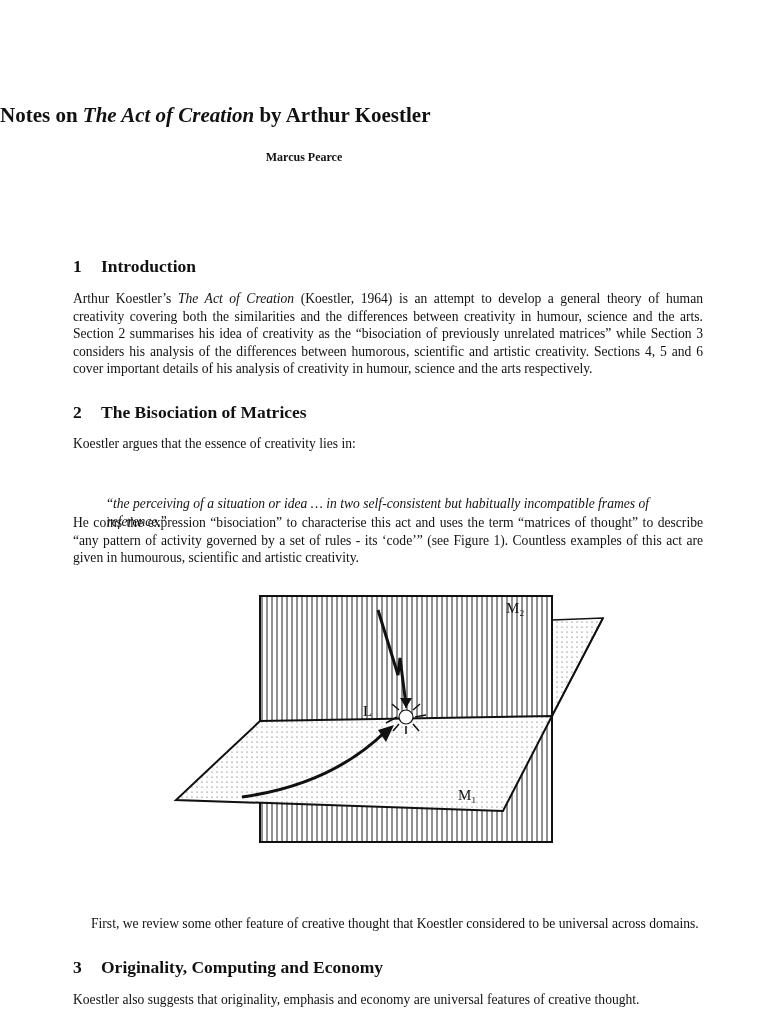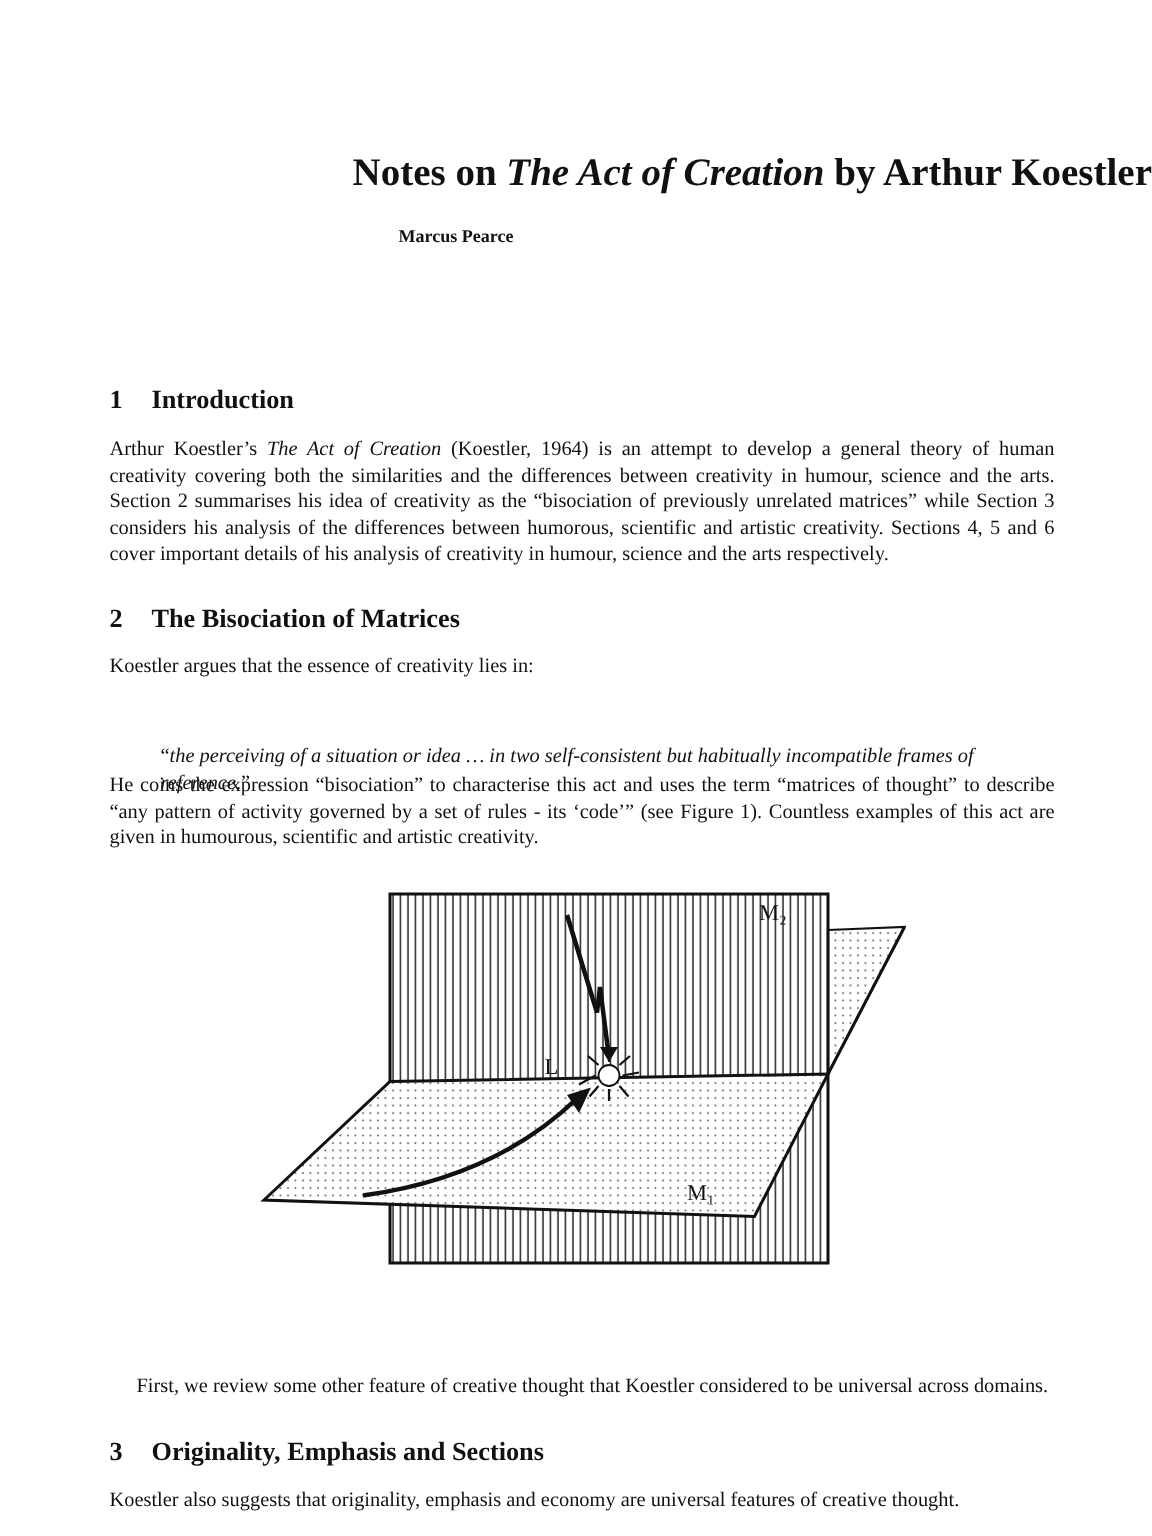--- a/index.html
+++ b/index.html
@@ -4,21 +4,21 @@
   <style>
     html, body { margin: 0; padding: 0; background: #ffffff; }
     body {
       width: 768px; height: 1024px; overflow: hidden; position: relative;
       font-family: "Liberation Serif", "DejaVu Serif", serif;
       color: #111111;
     }
     .page { position: absolute; left: 0; top: 0; width: 768px; height: 1024px; }
     .title {
       position: absolute; left: 0; width: 768px; top: 101px;
-      text-align: right; font-weight: bold; font-size: 26px; line-height: 28px;
+      text-align: left; font-weight: bold; font-size: 21px; line-height: 28px;
     }
     .title i { font-style: italic; }
     .author {
       position: absolute; left: 0; width: 608px; top: 146px;
       text-align: center; font-size: 12px; line-height: 22px; font-weight: bold;
     }
     .affil {
       position: absolute; left: 0; width: 768px; top: 185px;
       text-align: center; font-size: 14px; line-height: 18px;
     }
@@ -105,17 +105,17 @@
 
       <text x="193" y="136" font-family="Liberation Serif, serif" font-size="15" fill="#111">L</text>
       <text x="336" y="33" font-family="Liberation Serif, serif" font-size="15" fill="#111">M₂</text>
       <text x="288" y="220" font-family="Liberation Serif, serif" font-size="15" fill="#111">M₁</text>
     </svg>
   </div>
 
 
   <div class="p" style="top:915px;margin-left:18px;">First, we review some other feature of creative thought that Koestler considered to be universal across domains.</div>
 
-  <div class="h" style="top:956px;"><span class="num">3</span><span>Originality, Emphasis and Sections</span></div>
+  <div class="h" style="top:956px;"><span class="num">3</span><span>Originality, Computing and Economy</span></div>
 
   <div class="p" style="top:991px;">Koestler also suggests that originality, emphasis and economy are universal features of creative thought.</div>
 
 </div>
 
 </body></html>

